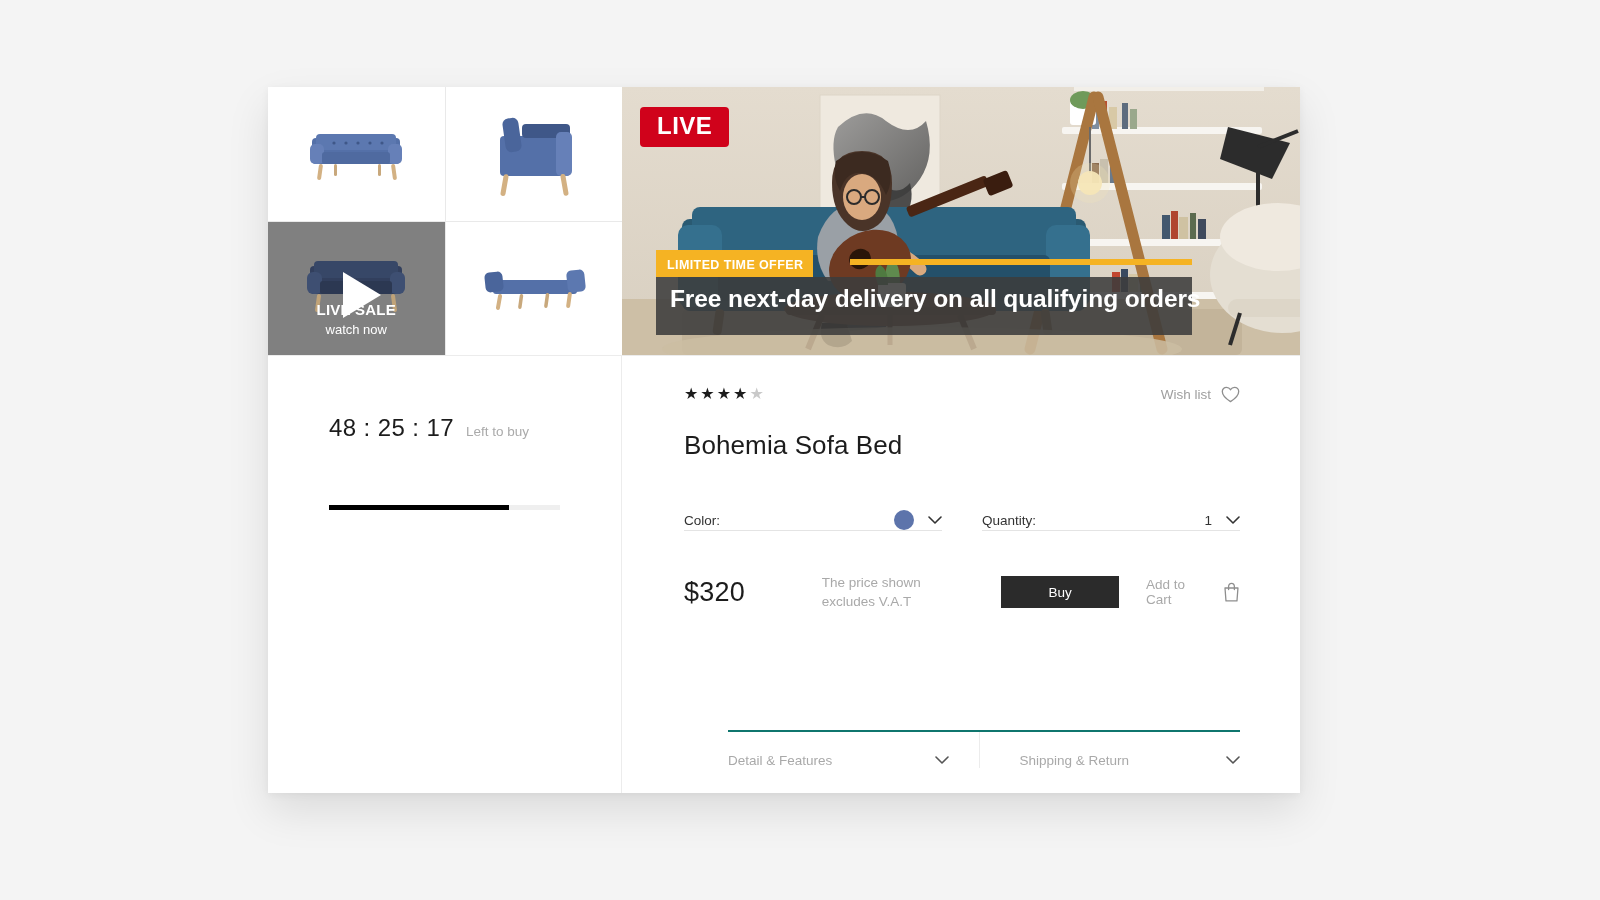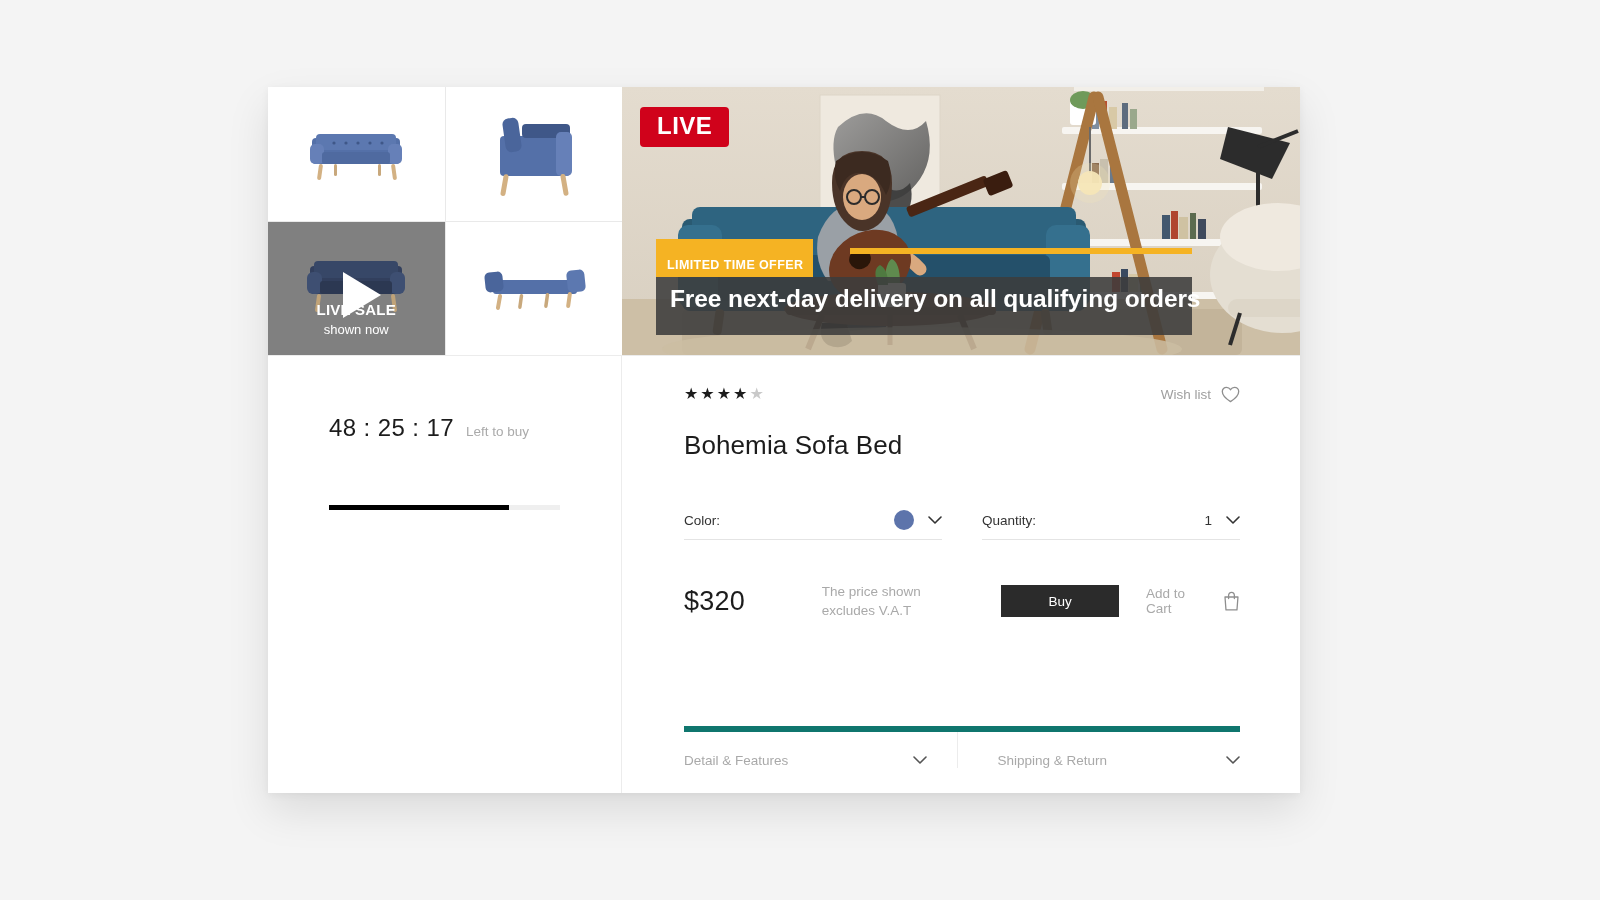--- a/index.html
+++ b/index.html
@@ -96,21 +96,21 @@
     left: 34px; bottom: 20px;
     width: 536px;
     z-index: 10;
   }
   .offer-tag {
     display: inline-block;
     background: #f5b323;
     color: #ffffff;
     font-size: 12.5px; font-weight: bold;
     letter-spacing: .4px;
-    padding: 19px 10px 4px 11px;
+    padding: 8px 10px 4px 11px;
     line-height: 15px;
   }
   .offer-tag-rest {
     position: absolute; right: 0; left: 194px;
     top: 9px; height: 6px;
     background: #f5b323;
   }
   .offer-bar {
     background: rgba(60,60,60,0.88);
     color: #ffffff;
@@ -175,21 +175,20 @@
   .product-title {
     margin-top: 24px;
     font-size: 26px; color: #1c1c1c; font-weight: normal;
     letter-spacing: .1px;
   }
 
   .selectors { display: flex; margin-top: 49px; gap: 40px; }
   .select {
     flex: 1;
     display: flex; align-items: center;
-    padding-bottom: 9px;
     border-bottom: 1px solid #e4e4e4;
     position: relative;
   }
   .select-label { font-size: 13.5px; color: #333333; }
   .select-value {
     margin-left: auto; margin-right: 14px;
     font-size: 13.5px; color: #333333;
     display: flex; align-items: center;
   }
   .swatch {
@@ -218,21 +217,22 @@
     display: flex; align-items: center; justify-content: center;
   }
   .atc {
     display: flex; align-items: center; gap: 9px;
     margin-left: 27px;
     font-size: 13.5px; color: #a9a9a9;
   }
 
   .accordions {
     display: flex; margin-top: auto; margin-bottom: 25px;
-    border-top: 6px solid #0f766e;
+    border-top: 2px solid #0f766e;
+    margin-left: 44px;
   }
   .acc {
     flex: 1;
     display: flex; align-items: center;
     padding-top: 21px;
     font-size: 13.5px; color: #a9a9a9;
   }
   .acc:first-child { padding-right: 30px; }
   .acc:last-child { padding-left: 40px; border-left: 1px solid #ececec; }
   .acc .chev { margin-left: auto; }
@@ -293,21 +293,21 @@
                 <rect x="94" y="26" width="15" height="22" rx="6" fill="#3b4d72"></rect>
                 <rect x="24" y="35" width="72" height="13" rx="3" fill="#283550"></rect>
                 <rect x="20" y="48" width="4" height="18" rx="2" fill="#c4a578" transform="rotate(8 22 57)"></rect>
                 <rect x="96" y="48" width="4" height="18" rx="2" fill="#c4a578" transform="rotate(-8 98 57)"></rect>
               </g>
             </svg>
           </div>
           <div class="play-tri"></div>
           <div class="vid-caption">
             <div class="vid-title">LIVE SALE</div>
-            <div class="vid-sub">shown now</div>
+            <div class="vid-sub">watch now</div>
           </div>
         </div>
 
         <div class="thumb">
           <svg width="118" height="60" viewBox="0 0 118 60">
             <g>
               <rect x="18" y="22" width="84" height="14" rx="3" fill="#5470a8"></rect>
               <rect x="10" y="14" width="18" height="20" rx="5" fill="#4a659b" transform="rotate(-6 19 24)"></rect>
               <rect x="92" y="12" width="18" height="22" rx="5" fill="#5c78b0" transform="rotate(-6 101 23)"></rect>
               <rect x="22" y="36" width="4" height="16" rx="2" fill="#d3b183" transform="rotate(10 24 44)"></rect>

